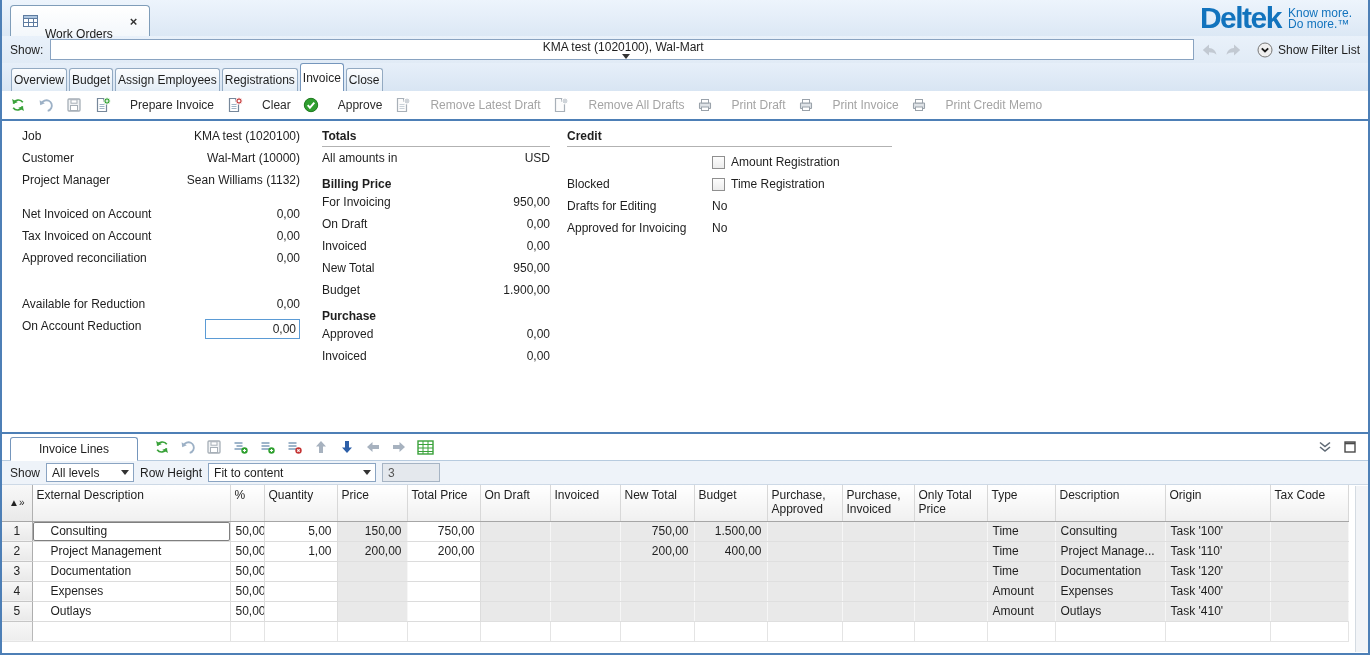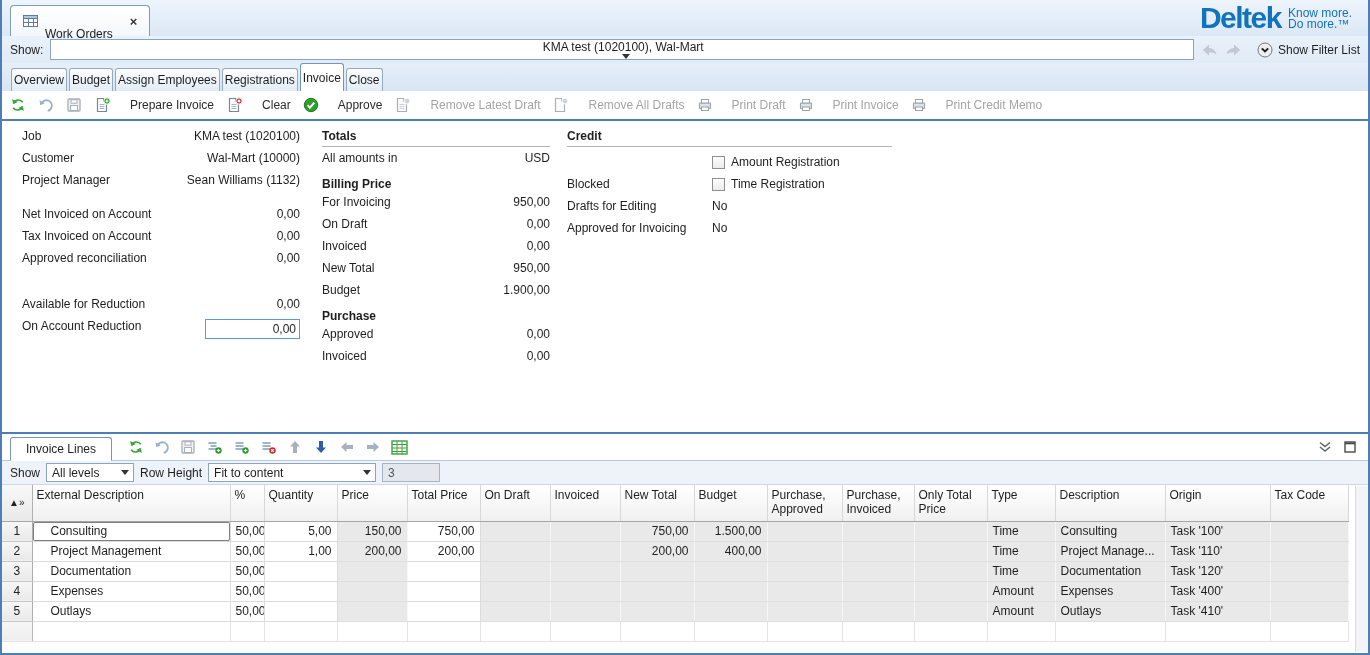--- a/index.html
+++ b/index.html
@@ -130,21 +130,21 @@
 
   
   .lower { position: relative; border-top: 2px solid #4d7fb6; height: 220px; background: #fff; }
   .lines-bar {
     height: 27px; background: #fff;
     display: flex; align-items: flex-end;
     padding: 0 8px; position: relative;
     border-bottom: 1px solid #b7cbdf;
   }
   .lines-tab {
-    height: 24px; padding: 0 15px;
+    height: 24px; padding: 0 28px;
     display: flex; align-items: center;
     background: #fff;
     border: 1px solid #7596bc; border-bottom: 1px solid #fff;
     border-radius: 3px 3px 0 0;
     margin-bottom: -1px; z-index: 2;
     white-space: nowrap;
   }
   .lines-icons { display: flex; align-items: center; gap: 10px; margin-left: 16px; padding-bottom: 5px; }
   .lines-right { position: absolute; right: 12px; bottom: 7px; display: flex; align-items: center; gap: 12px; }
 

